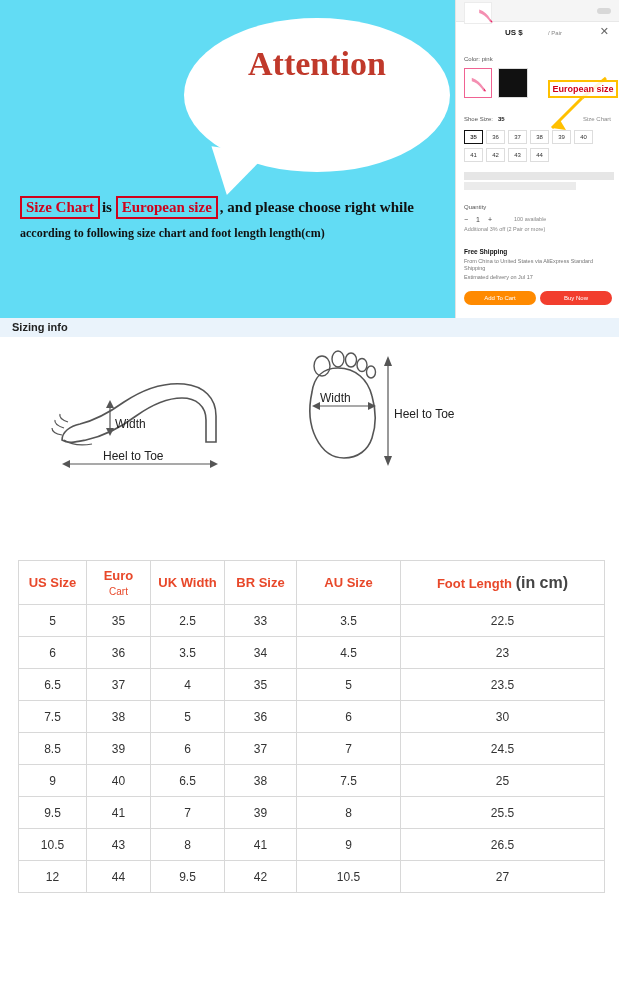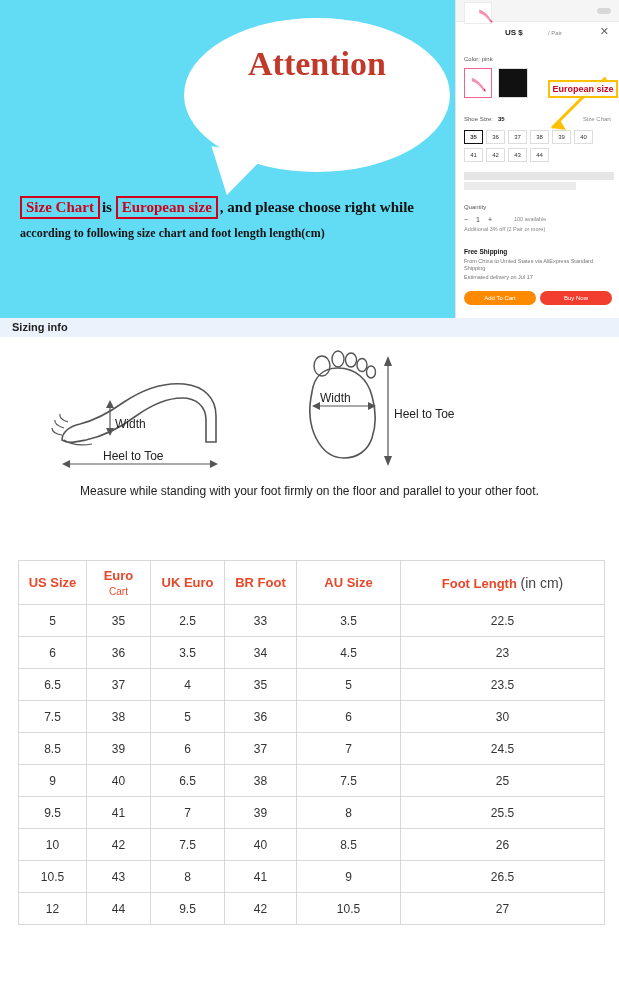--- a/index.html
+++ b/index.html
@@ -155,21 +155,21 @@
   }
   .size-table th, .size-table td {
     border: 1px solid #d8d8d8; text-align: center; font-size: 12px;
     color: #333; height: 32px; padding: 0;
   }
   .size-table th {
     color: #e8482a; font-weight: bold; font-size: 13px; height: 44px; margin-top: 45px;
   }
   .size-table th .sub { font-size: 10px; font-weight: normal; color: #e8482a; }
   .size-table th.fl { font-size: 13px; }
-  .size-table th.fl .unit { font-size: 14px; color: #444; font-weight: normal; }
+  .size-table th.fl .unit { font-size: 16px; color: #444; font-weight: bold; }
   .col-us { width: 68px; }
   .col-euro { width: 64px; }
   .col-uk { width: 74px; }
   .col-br { width: 72px; }
   .col-au { width: 104px; }
   .col-fl { width: 204px; }
 </style>
 </head>
 <body>
 
@@ -281,37 +281,36 @@
     <path d="M312 66 L320 62 L320 70 Z" fill="#555"></path>
     <path d="M376 66 L368 62 L368 70 Z" fill="#555"></path>
     <text x="320" y="62" font-family="Liberation Sans, sans-serif" font-size="12" fill="#222">Width</text>
 
     <line x1="388" y1="20" x2="388" y2="122" stroke="#555" stroke-width="1.2"></line>
     <path d="M388 16 L384 26 L392 26 Z" fill="#555"></path>
     <path d="M388 126 L384 116 L392 116 Z" fill="#555"></path>
     <text x="394" y="78" font-family="Liberation Sans, sans-serif" font-size="12" fill="#222">Heel to Toe</text>
   </svg>
 
-  <div class="measure-note">Measure while standing with your foot firmly on the floor and parallel to your other foot.</div>
 
   <table class="size-table">
     <colgroup>
       <col class="col-us">
         <col class="col-euro">
         <col class="col-uk">
       <col class="col-br">
         <col class="col-au">
         <col class="col-fl">
     </colgroup>
     <thead>
       <tr>
         <th>US Size</th>
         <th>Euro<br><span class="sub">Cart</span></th>
-        <th>UK Euro</th>
-        <th>BR Foot</th>
+        <th>UK Width</th>
+        <th>BR Size</th>
         <th>AU Size</th>
         <th class="fl"><span>Foot Length</span> <span class="unit">(in cm)</span></th>
       </tr>
     </thead>
     <tbody>
       <tr>
           <td>5</td>
           <td>35</td>
           <td>2.5</td>
           <td>33</td>
@@ -360,28 +359,20 @@
         </tr>
       <tr>
           <td>9.5</td>
           <td>41</td>
           <td>7</td>
           <td>39</td>
           <td>8</td>
           <td>25.5</td>
         </tr>
       <tr>
-          <td>10</td>
-          <td>42</td>
-          <td>7.5</td>
-          <td>40</td>
-          <td>8.5</td>
-          <td>26</td>
-        </tr>
-      <tr>
           <td>10.5</td>
           <td>43</td>
           <td>8</td>
           <td>41</td>
           <td>9</td>
           <td>26.5</td>
         </tr>
       <tr>
           <td>12</td>
           <td>44</td>

